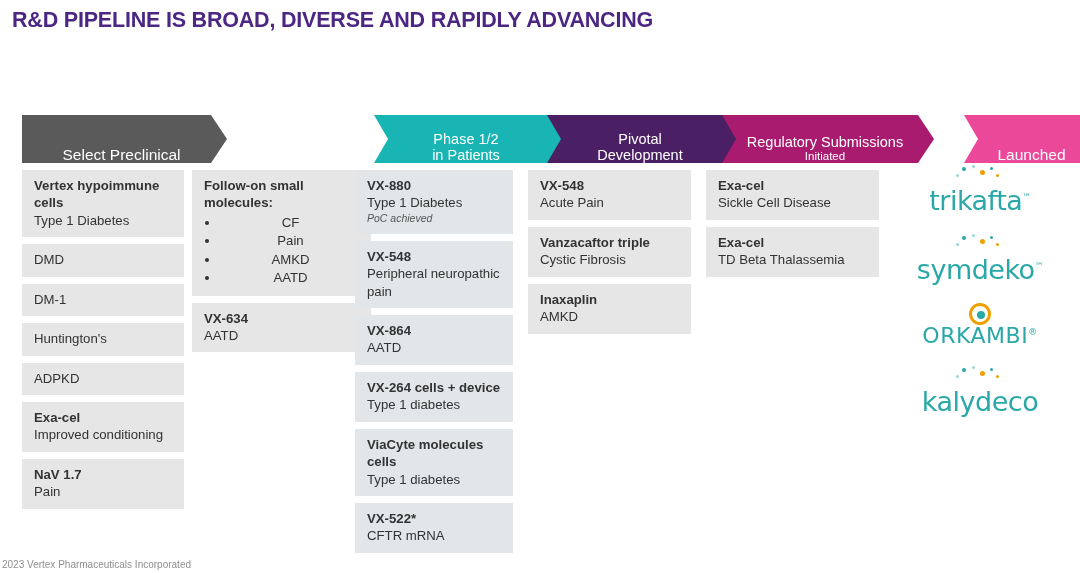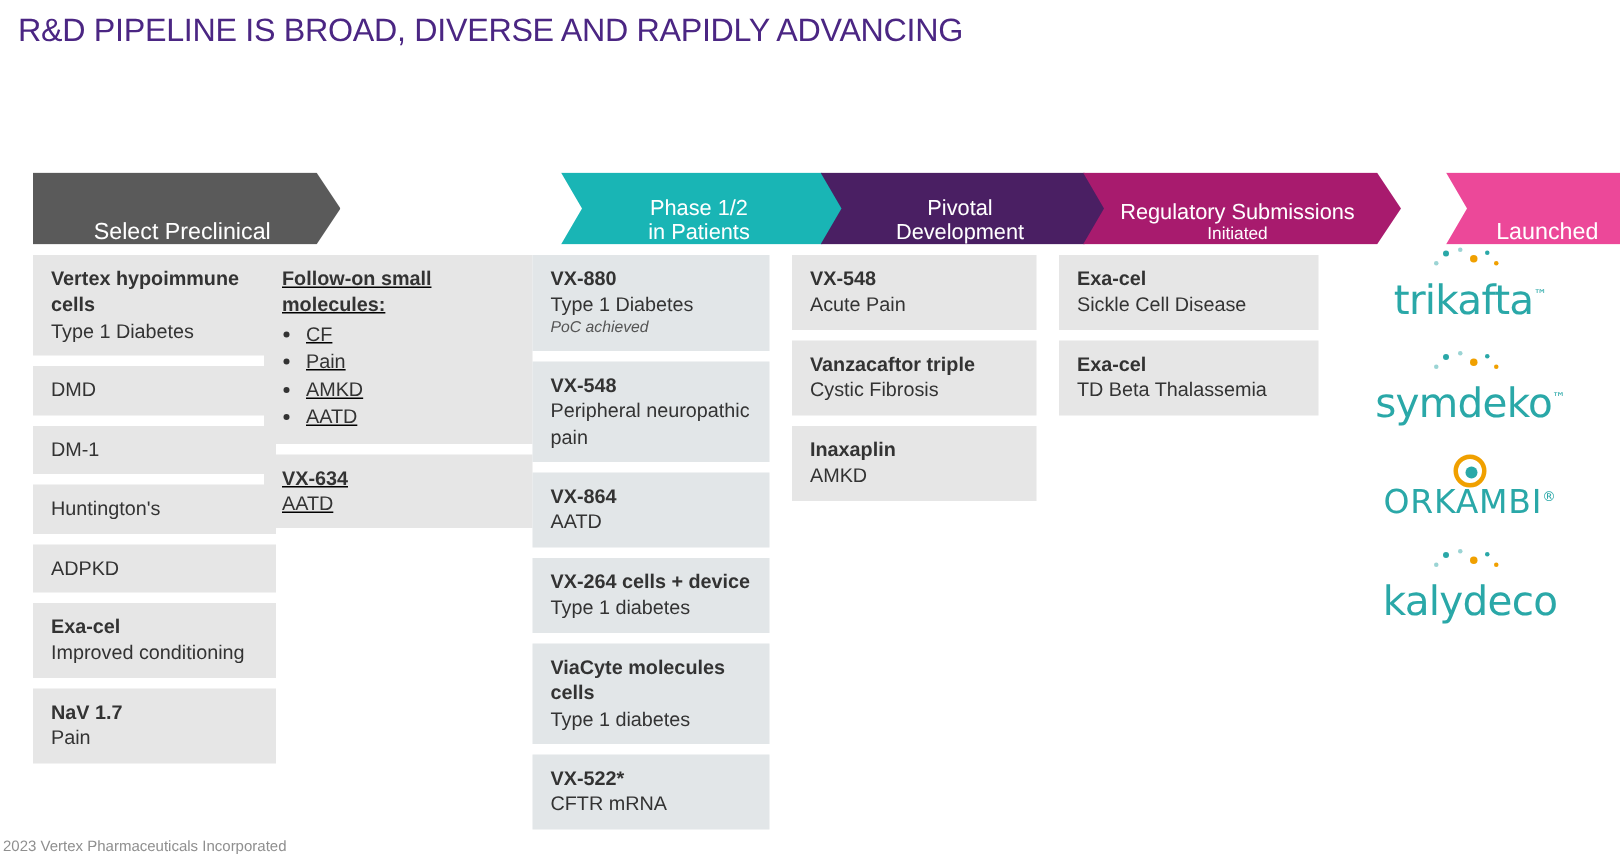--- a/index.html
+++ b/index.html
@@ -10,21 +10,21 @@
     background: #ffffff;
     font-family: "Liberation Sans", sans-serif;
     position: relative;
     overflow: hidden;
   }
   #title {
     position: absolute;
     left: 12px;
     top: 8px;
     font-size: 21.5px;
-    font-weight: normal;
+    font-weight: bold;
     color: #4b2683;
     letter-spacing: -0.2px;
   }
   #footer {
     position: absolute;
     left: 2px;
     top: 559px;
     font-size: 10px;
     color: #8f8f8f;
   }
@@ -62,25 +62,25 @@
     padding: 7px 10px 8px 12px;
     margin-bottom: 7px;
     font-size: 13.2px;
     line-height: 1.32;
   }
   .card.teal { background: #e2e6e8; }
   .card b { font-weight: bold; display: block; }
   .card .sub { display: block; }
   .card .ital { display: block; font-style: italic; font-size: 10.5px; color: #555; }
   .card ul { margin: 2px 0 0 0; padding-left: 16px; }
-  .card li { margin: 1px 0; }
+  .card li { margin: 1px 0; text-align: center; }
 
   
   #col1 { left: 22px;  width: 162px; }
-  #col2 { left: 176px; width: 179px; text-decoration: underline; }
+  #col2 { left: 192px; width: 179px; }
   #col3 { left: 355px; width: 158px; }
   #col4 { left: 528px; width: 163px; }
   #col5 { left: 706px; width: 173px; }
   #col6 { left: 900px; width: 160px; top: 165px; }
 
   
   .logo { width: 160px; text-align: center; margin-bottom: 18px; position: relative; }
   .logo .wordmark {
     font-size: 27px;
     color: #2aa8a8;

